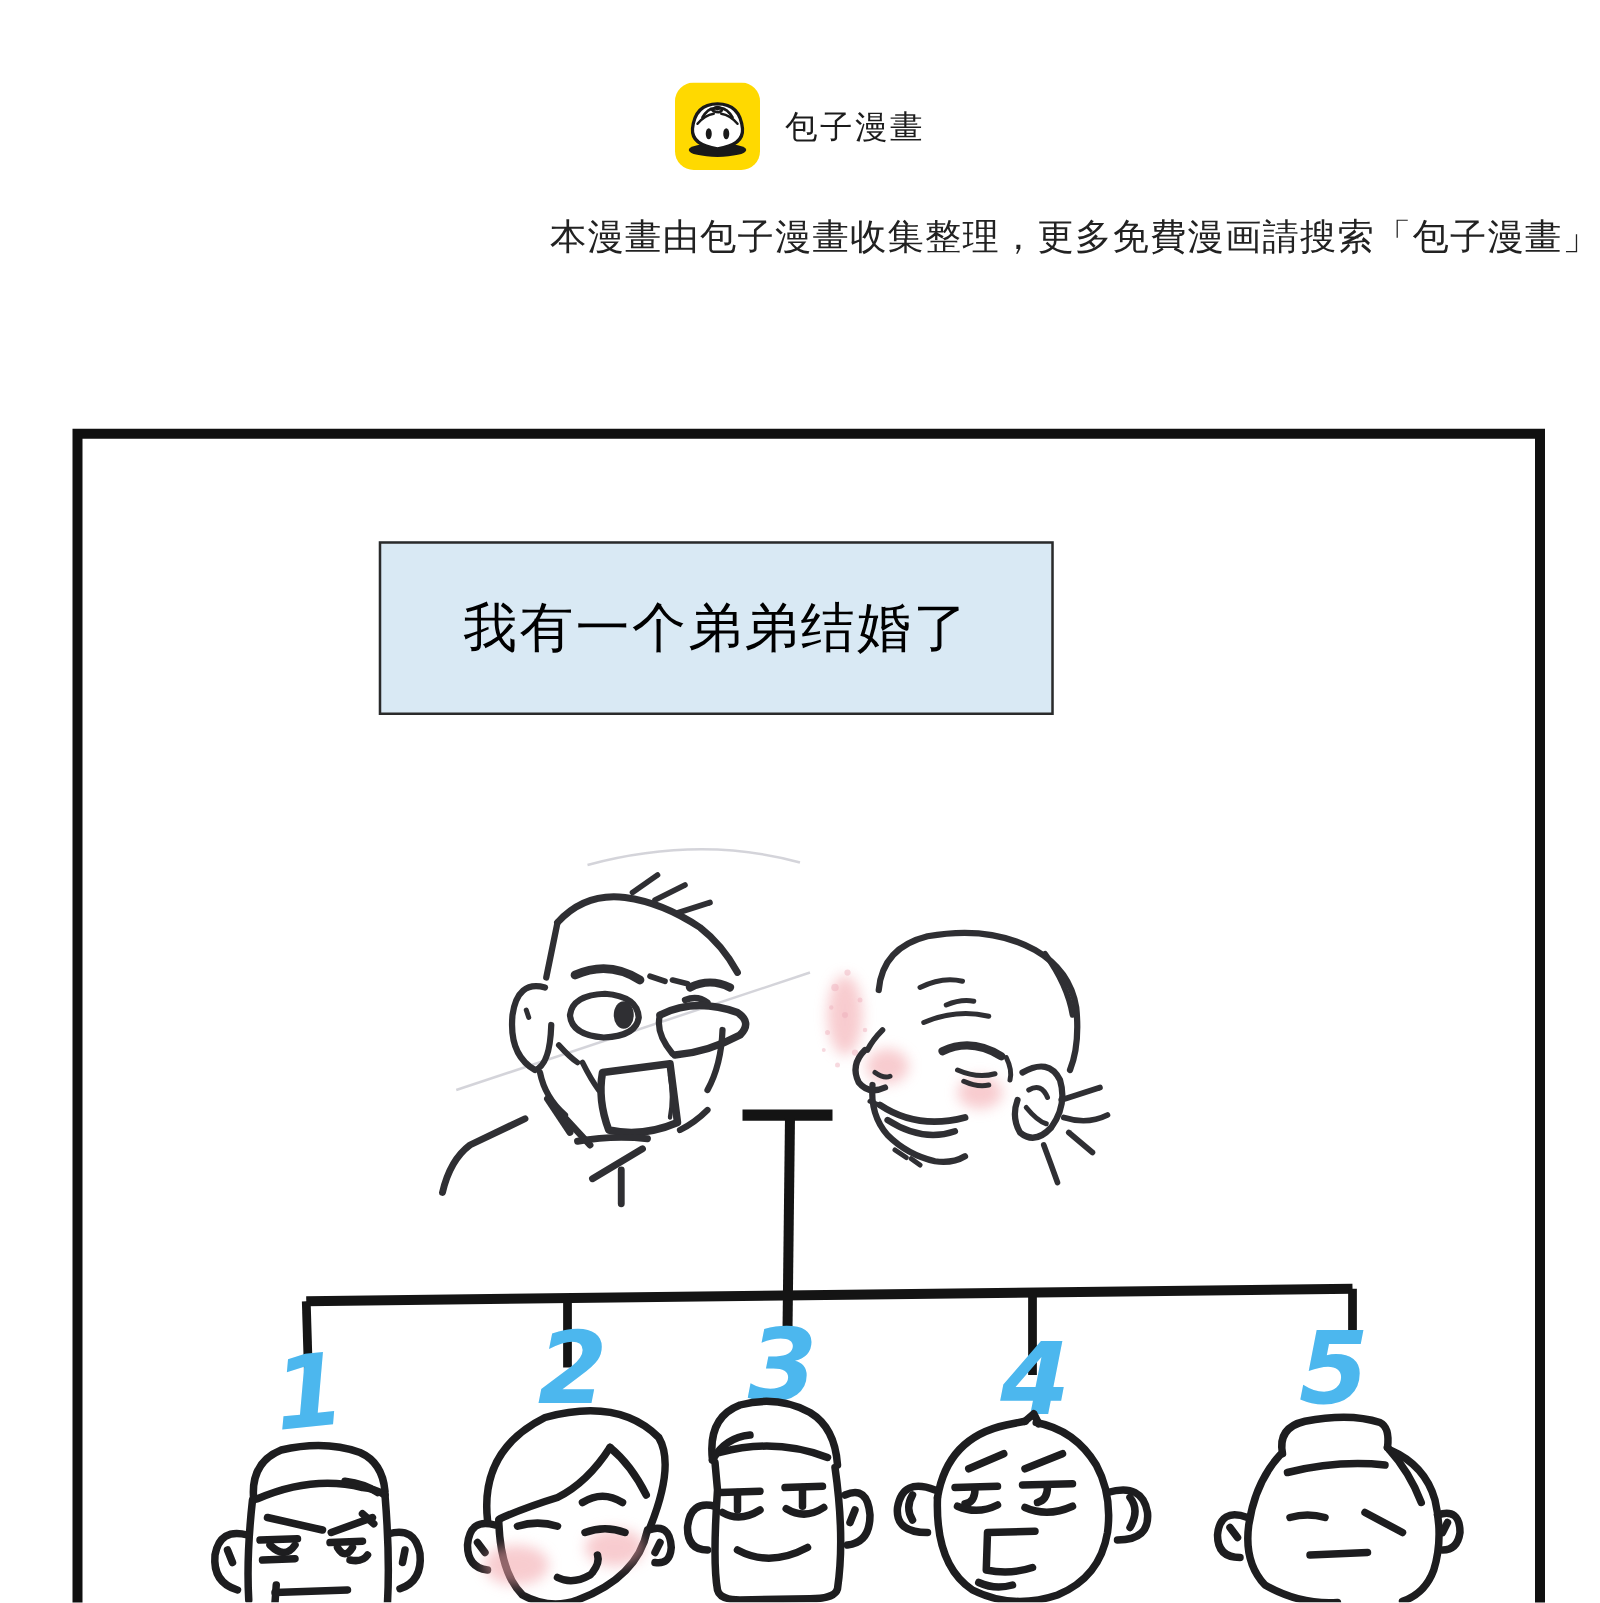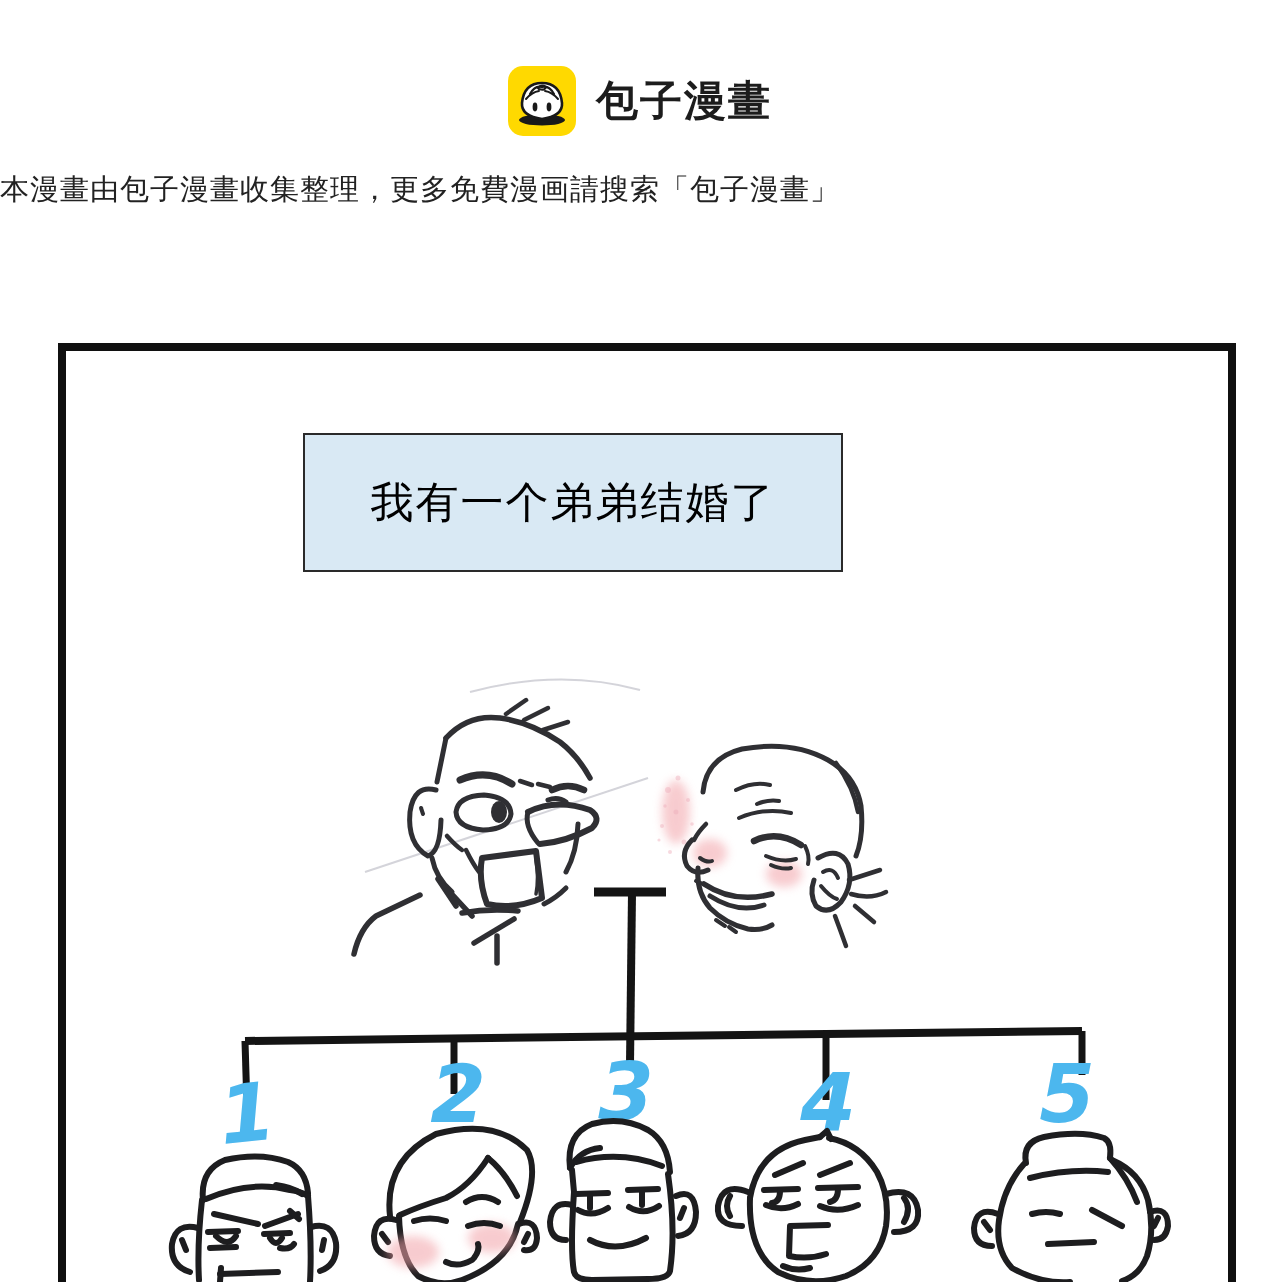--- a/index.html
+++ b/index.html
@@ -8,24 +8,24 @@
     background:#ffffff;font-family:"Liberation Sans","DejaVu Sans",sans-serif;
     color:#1c1c1c;
   }
   
   .brand-row{
     position:absolute;top:66px;left:0;width:1280px;
     display:flex;justify-content:center;align-items:center;gap:20px;
   }
   .brand-icon{width:68px;height:70px;display:block;}
   .brand-text{
-    font-size:42px;font-weight:700;letter-spacing:2px;color:#1c1c1c;line-height:1;text-align:right;
+    font-size:26px;font-weight:400;letter-spacing:2px;color:#1c1c1c;line-height:1;text-align:right;
   }
   .notice-row{
-    position:absolute;top:170px;left:0;width:1280px;text-align:left;
+    position:absolute;top:170px;left:0;width:1280px;text-align:right;
     font-size:29px;font-weight:500;color:#222;letter-spacing:1px;
   }
   
   .panel{
     position:absolute;left:58px;top:343px;width:1178px;height:980px;
     border:8px solid #101010;box-sizing:border-box;background:transparent;
   }
   .caption-box{
     position:absolute;left:237px;top:82px;width:540px;height:139px;
     background:#d9e9f4;border:2px solid #2a2a2a;box-sizing:border-box;

